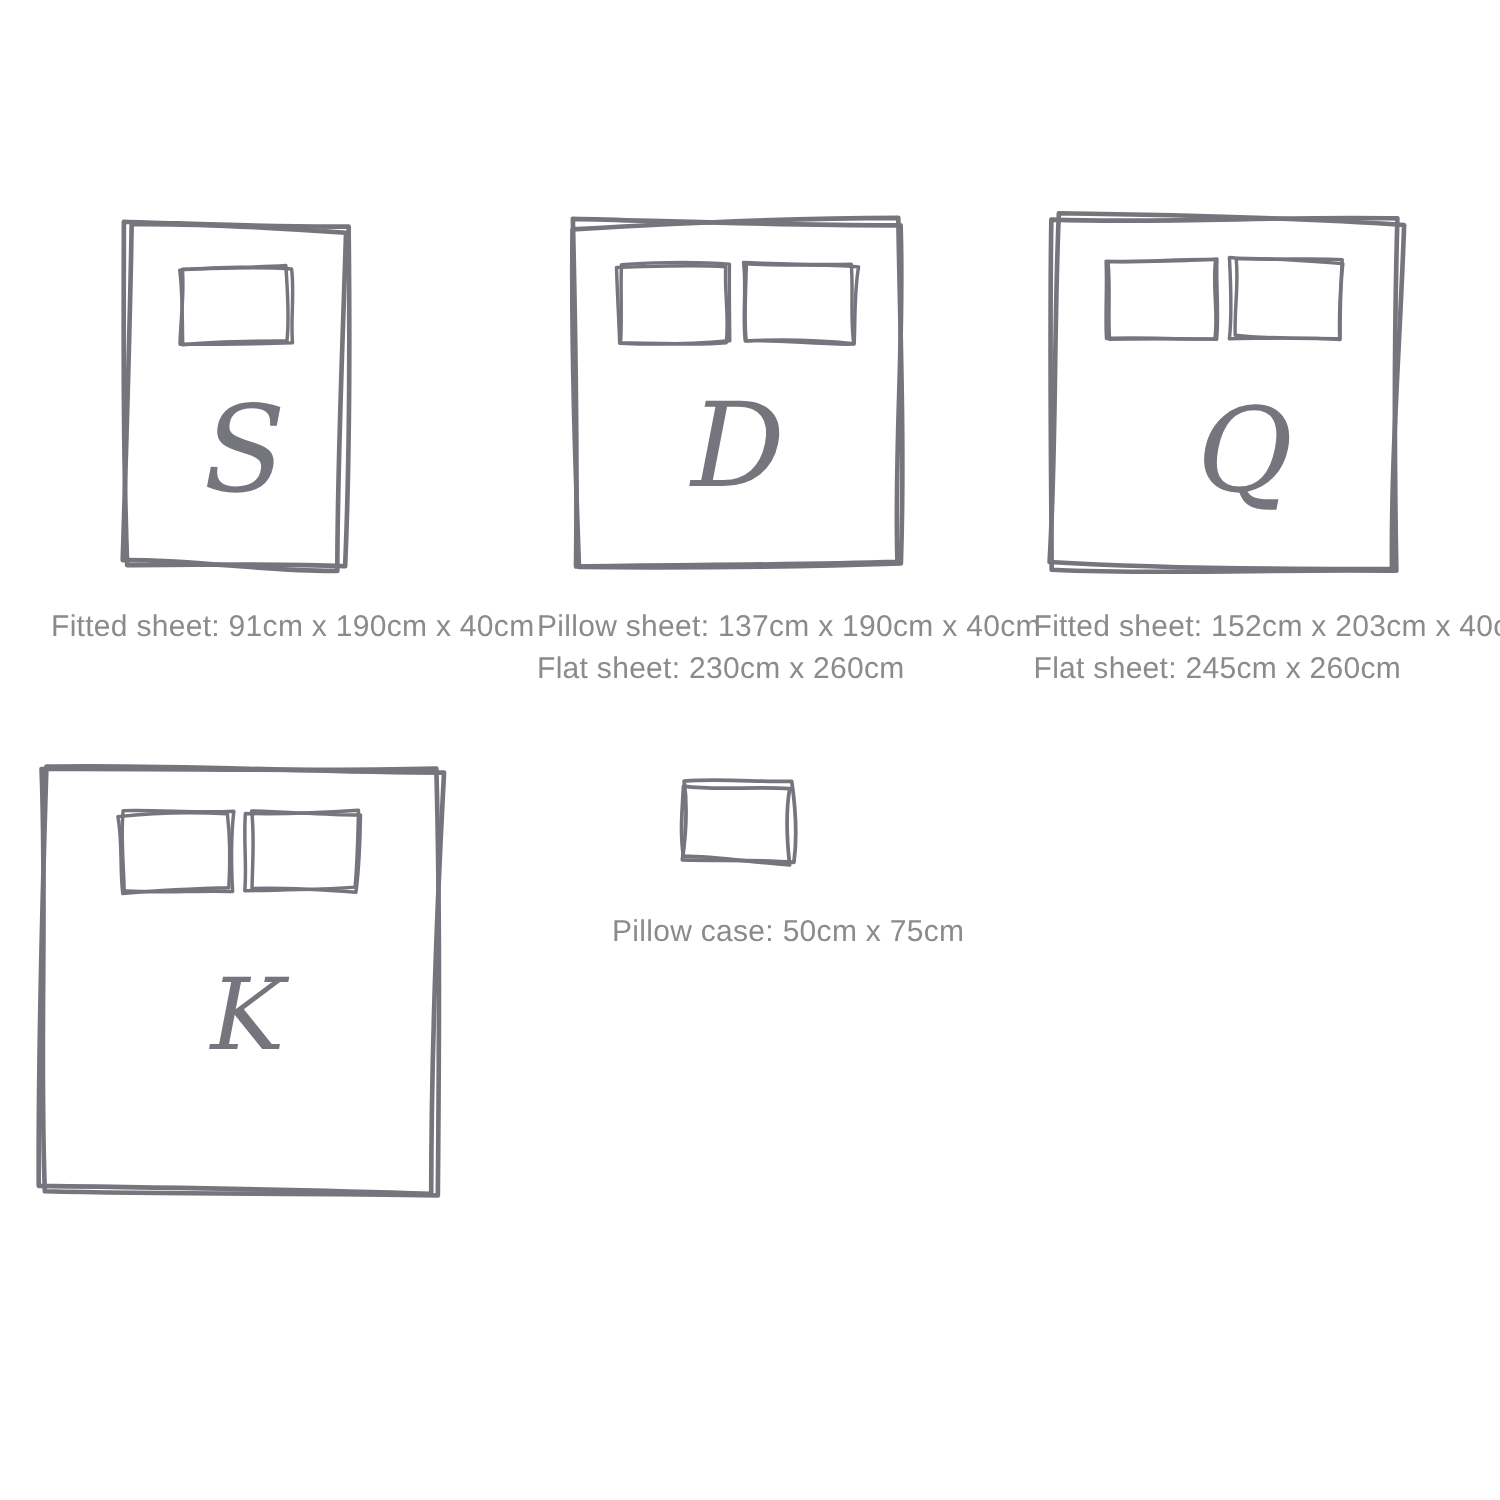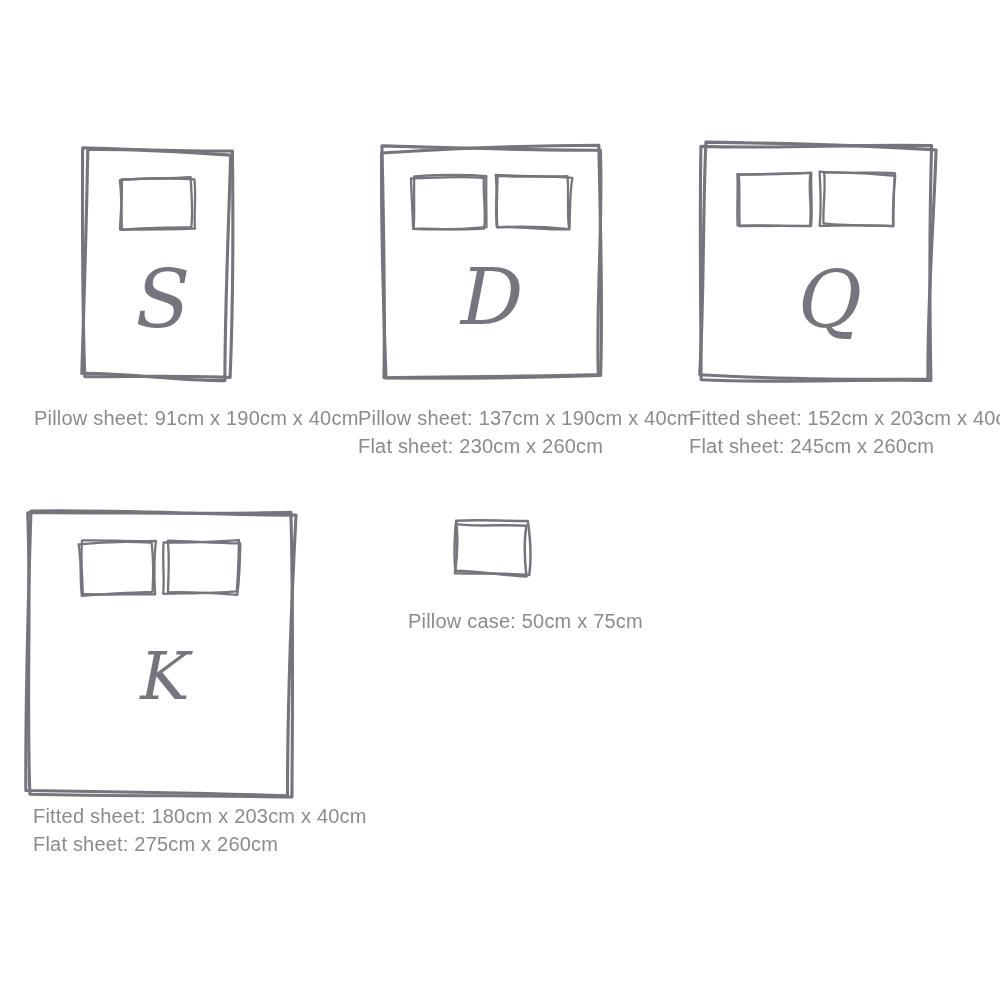--- a/index.html
+++ b/index.html
@@ -88,35 +88,31 @@
   </svg>
 
   <svg class="sketch" style="left:449px; top:517px" width="85" height="64">
       <g fill="none" stroke="#75757d" stroke-linecap="round" stroke-linejoin="round">
         <path d="M 7.1 3.7 C 31.0 2.1, 54.9 4.2, 78.8 3.9 C 81.4 21.8, 82.7 39.8, 80.3 57.9 C 55.6 55.9, 30.7 57.0, 5.9 56.3 C 8.4 38.8, 9.4 21.3, 7.1 3.7 Z" stroke-width="2.5"></path>
         <path d="M 6.1 8.0 C 29.7 10.6, 53.3 6.6, 76.9 7.9 C 74.3 24.9, 75.8 41.8, 78.1 58.7 C 54.5 57.8, 30.9 54.4, 7.2 54.6 C 4.4 39.1, 5.6 23.5, 6.1 8.0 Z" stroke-width="2.5" transform="rotate(1.4 42.5 32)"></path>
       </g>
     </svg>
 
   <div class="specs" style="left:34px; top:404px">
-    <p>Pillow sheet: 91cm x 190cm x 40cm</p>
+    <p>Fitted sheet: 91cm x 190cm x 40cm</p>
   </div>
 
   <div class="specs" style="left:358px; top:404px">
     <p>Pillow sheet: 137cm x 190cm x 40cm</p>
     <p>Flat sheet: 230cm x 260cm</p>
   </div>
 
   <div class="specs" style="left:689px; top:404px">
     <p>Fitted sheet: 152cm x 203cm x 40cm</p>
     <p>Flat sheet: 245cm x 260cm</p>
   </div>
 
-  <div class="specs" style="left:33px; top:802px">
-    <p>Fitted sheet: 180cm x 203cm x 40cm</p>
-    <p>Flat sheet: 275cm x 260cm</p>
-  </div>
 
   <div class="specs" style="left:408px; top:607px">
     <p>Pillow case: 50cm x 75cm</p>
   </div>
 
 </div>
 
 </body></html>

